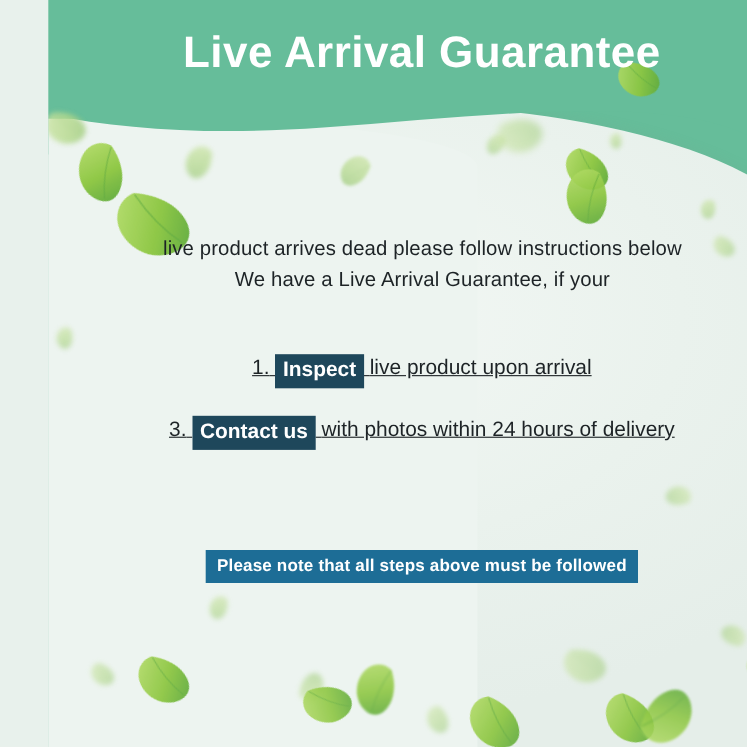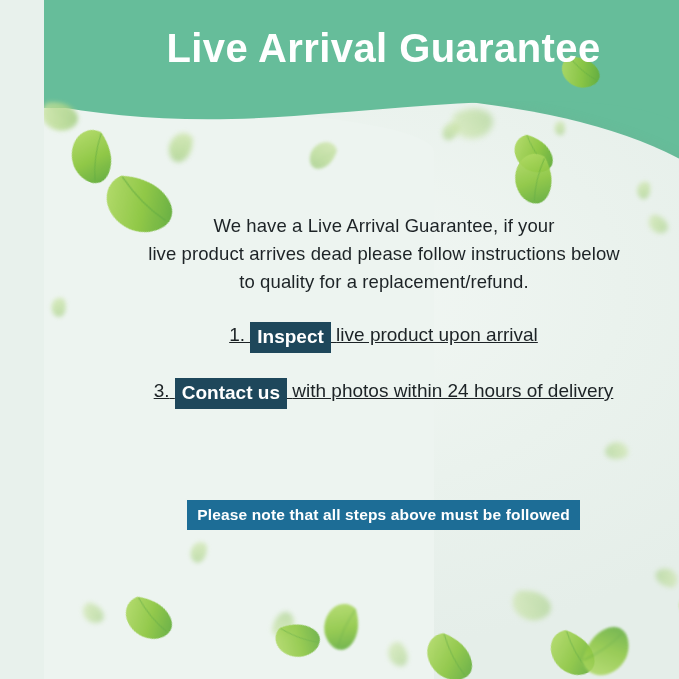--- a/index.html
+++ b/index.html
@@ -528,23 +528,22 @@
       </div>
     </div>
 
   <div class="banner">
     <div class="banner-title">Live Arrival Guarantee</div>
   </div>
 
   <div class="content">
 
     <div class="intro">
+      <div>live product arrives dead please follow instructions below</div>
       <div>We have a Live Arrival Guarantee, if your</div>
-      <div>live product arrives dead please follow instructions below</div>
-      <div>to quality for a replacement/refund.</div>
     </div>
 
     <div class="steps">
 
       <div class="step">
         <span>1.</span>
         <span class="hl">Inspect</span>
         <span>live product upon arrival</span>
       </div>
 

